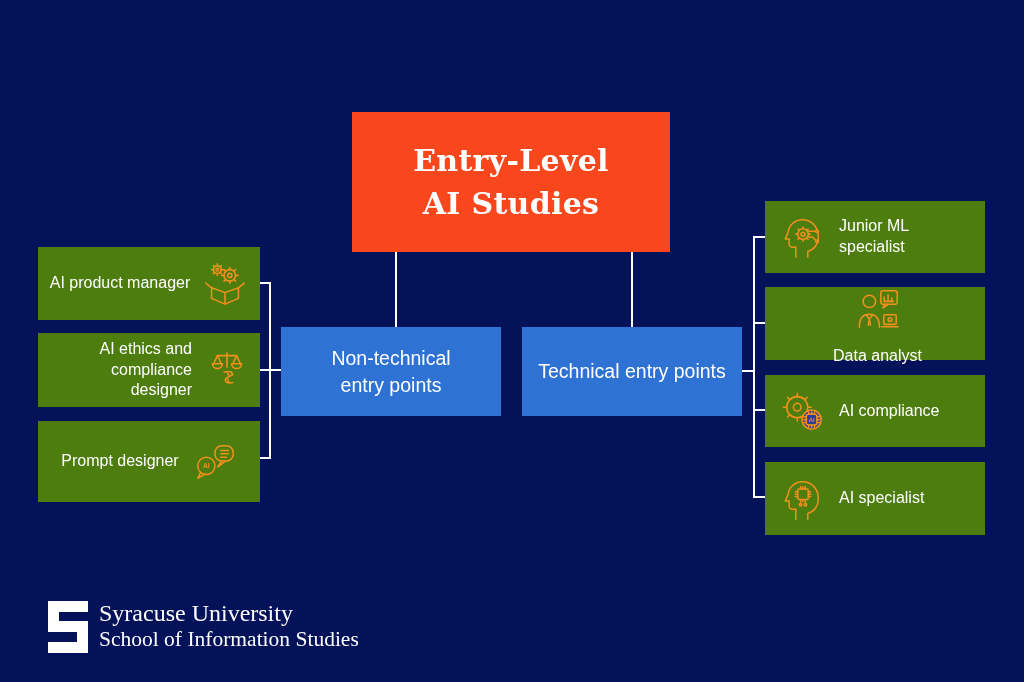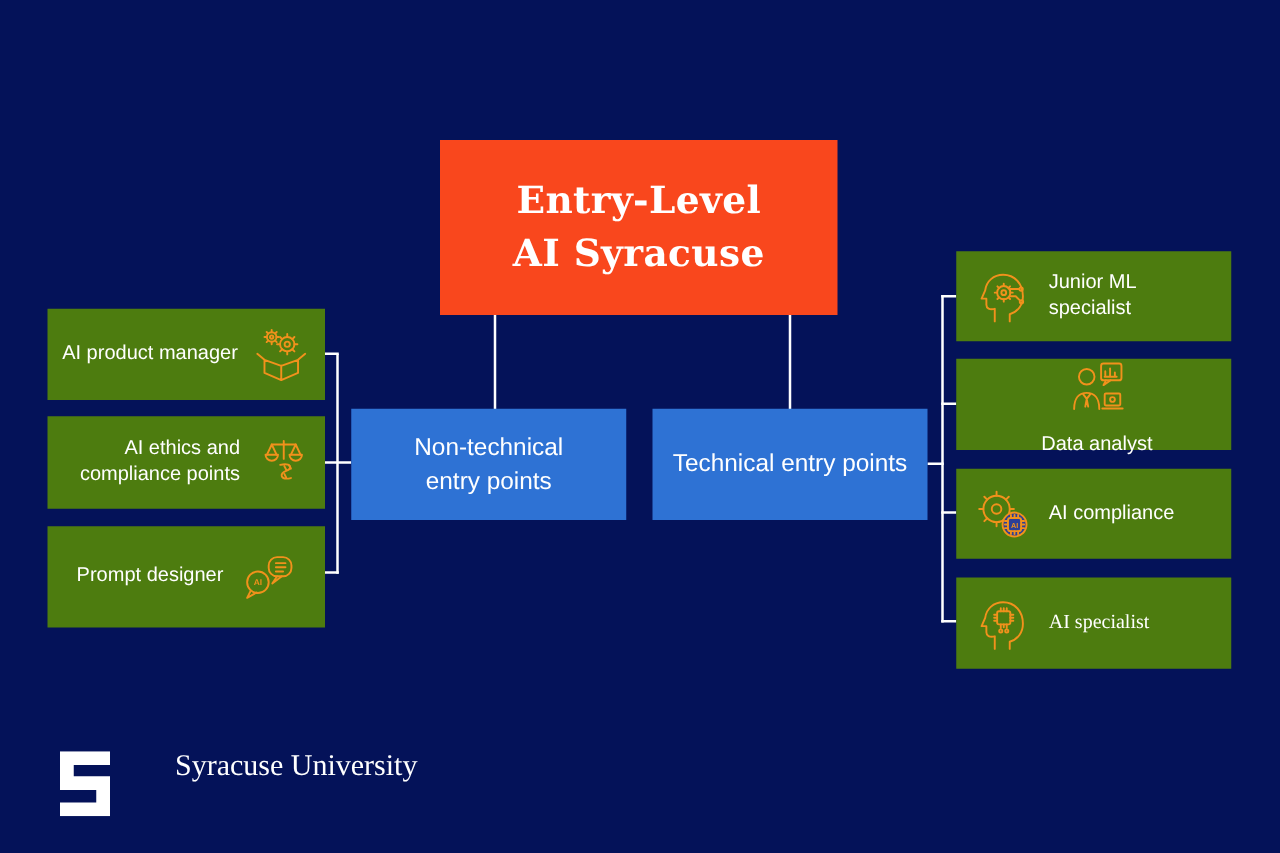--- a/index.html
+++ b/index.html
@@ -33,21 +33,21 @@
     background:#4d7c0f; color:#ffffff;
     display:flex; align-items:center;
     font-size:16px; line-height:1.3;
   }
   .role-left { left:38px; width:222px; justify-content:center; gap:12px; padding:12px 10px; }
   .role-left .role-label { text-align:right; }
   .role-right { left:765px; width:220px; justify-content:flex-start; gap:13px; padding:0 10px 0 15px; }
 
   .cline { position:absolute; background:#ffffff; }
 
-  .logo { position:absolute; left:48px; top:577px; display:flex; align-items:flex-start;gap:41px; }
+  .logo { position:absolute; left:48px; top:577px; display:flex; align-items:flex-start; }
   .logo-text { color:#ffffff; font-family:"Liberation Serif", serif; margin-left:11px; margin-top:-2px; }
   .logo-name { font-size:24px; line-height:1.18; }
   .logo-unit { font-size:21.5px; line-height:1.18; }
 
   svg.icon { flex:0 0 auto; }
   svg.icon text { font-family:"Liberation Sans", sans-serif; }
 </style>
 </head>
 <body>
 
@@ -63,21 +63,21 @@
 
   <div class="cline" style="left:753px;top:212px;width:2px;height:262px;"></div>
   <div class="cline" style="left:742px;top:346px;width:13px;height:2px;"></div>
   <div class="cline" style="left:753px;top:212px;width:12px;height:2px;"></div>
   <div class="cline" style="left:753px;top:298px;width:12px;height:2px;"></div>
   <div class="cline" style="left:753px;top:385px;width:12px;height:2px;"></div>
   <div class="cline" style="left:753px;top:472px;width:12px;height:2px;"></div>
 
   <div class="abs title-box">
     <div>Entry-Level</div>
-    <div>AI Syracuse</div>
+    <div>AI Studies</div>
   </div>
 
   <div class="abs branch-box branch-nontech">
     <span class="branch-label">Non-technical entry points</span>
   </div>
   <div class="abs branch-box branch-tech">
     <span class="branch-label">Technical entry points</span>
   </div>
 
   <div class="abs role-box role-left" style="top:223px;height:73px;">
@@ -87,21 +87,21 @@
         <circle cx="16" cy="9" r="1.4"></circle>
       <path d="M16,5 V3 M16,15 V13 M12,9 H10 M22,9 H20 M13.2,6.2 L11.8,4.8 M18.8,6.2 L20.2,4.8 M13.2,11.8 L11.8,13.2 M18.8,11.8 L20.2,13.2"></path>
       <circle cx="29" cy="15" r="6"></circle>
         <circle cx="29" cy="15" r="2.2"></circle>
       <path d="M29,9 V6.5 M29,23.5 V21 M23,15 H20.5 M37.5,15 H35 M24.8,10.8 L23,9 M33.2,10.8 L35,9 M24.8,19.2 L23,21 M33.2,19.2 L35,21"></path>
       <path d="M10,28 L24,33 L38,28 M10,28 V39 L24,45 L38,39 V28 M24,33 V45 M10,28 L4,23 M38,28 L44,23"></path>
     </svg>
   </div>
 
   <div class="abs role-box role-left" style="top:309px;height:74px;">
-    <span class="role-label" style="max-width:152px;">AI ethics and compliance points</span>
+    <span class="role-label" style="max-width:152px;">AI ethics and compliance designer</span>
     <svg class="icon" width="46" height="46" viewBox="0 0 48 48" fill="none" stroke="#F1911C" stroke-width="1.6" stroke-linecap="round" stroke-linejoin="round">
       <path d="M24,6 V21"></path>
       <path d="M14,9 H34"></path>
       <path d="M14,9 L10,17.5 M14,9 L18,17.5"></path>
       <path d="M8.8,17.5 a5.2,5 0 0 0 10.4,0 Z"></path>
       <path d="M34,9 L30,17.5 M34,9 L38,17.5"></path>
       <path d="M28.8,17.5 a5.2,5 0 0 0 10.4,0 Z"></path>
       <path d="M21,26 C30,24 32,29 26,31 C20,33 21,39 30,37"></path>
       <path d="M24.5,27 l1.5,3 M28.5,26.2 l1.5,3 M24.5,33.5 l1.5,3"></path>
     </svg>
@@ -153,33 +153,34 @@
       <circle cx="18" cy="20" r="4"></circle>
       <path d="M18,9 V5.5 M18,34.5 V31 M7,20 H3.5 M32.5,20 H29 M10.2,12.2 L7.8,9.8 M25.8,12.2 L28.2,9.8 M10.2,27.8 L7.8,30.2 M25.8,27.8 L28.2,30.2"></path>
       <circle cx="33" cy="33" r="10" fill="#2C3E97"></circle>
       <rect x="27.5" y="27.5" width="11" height="11" rx="2"></rect>
       <path d="M30,27.5 V25 M33,27.5 V25 M36,27.5 V25 M30,38.5 V41 M33,38.5 V41 M36,38.5 V41 M27.5,30 H25 M27.5,33 H25 M27.5,36 H25 M38.5,30 H41 M38.5,33 H41 M38.5,36 H41"></path>
       <text x="33" y="35.5" font-size="6" font-weight="bold" fill="#F1911C" stroke="none" text-anchor="middle">AI</text>
     </svg>
     <span class="role-label">AI compliance</span>
   </div>
 
-  <div class="abs role-box role-right" style="top:438px;height:73px;font-family:Liberation Serif, serif;">
+  <div class="abs role-box role-right" style="top:438px;height:73px;">
     <svg class="icon" width="46" height="46" viewBox="0 0 48 48" fill="none" stroke="#F1911C" stroke-width="1.6" stroke-linecap="round" stroke-linejoin="round">
       <path d="M29,45 V39 C36,37 40,31 40,24 C40,13.5 33,6 23.5,6 C15.5,6 9.5,11.5 8.5,19 L5.5,26 H9.5 V31 C9.5,34 12,35.5 16.5,34.5 L16.5,45"></path>
       <rect x="18.5" y="13.5" width="11" height="11" rx="1.5"></rect>
       <path d="M21.5,13.5 V11 M24,13.5 V11 M26.5,13.5 V11 M21.5,24.5 V27.5 M24,24.5 V27 M26.5,24.5 V27.5 M18.5,16.5 H16 M18.5,19 H16 M18.5,21.5 H16 M29.5,16.5 H32 M29.5,19 H32 M29.5,21.5 H32"></path>
       <circle cx="21.5" cy="30" r="1.3"></circle>
         <circle cx="26.5" cy="30" r="1.3"></circle>
     </svg>
     <span class="role-label">AI specialist</span>
   </div>
 
   <div class="logo">
     <svg width="40" height="52" viewBox="0 0 40 52">
       <path d="M0,0 H40 V11 H11 V20 H40 V52 H0 V41 H29 V31 H0 Z" fill="#ffffff"></path>
     </svg>
     <div class="logo-text">
       <div class="logo-name">Syracuse University</div>
+      <div class="logo-unit">School of Information Studies</div>
     </div>
   </div>
 
 </div>
 
 </body></html>

